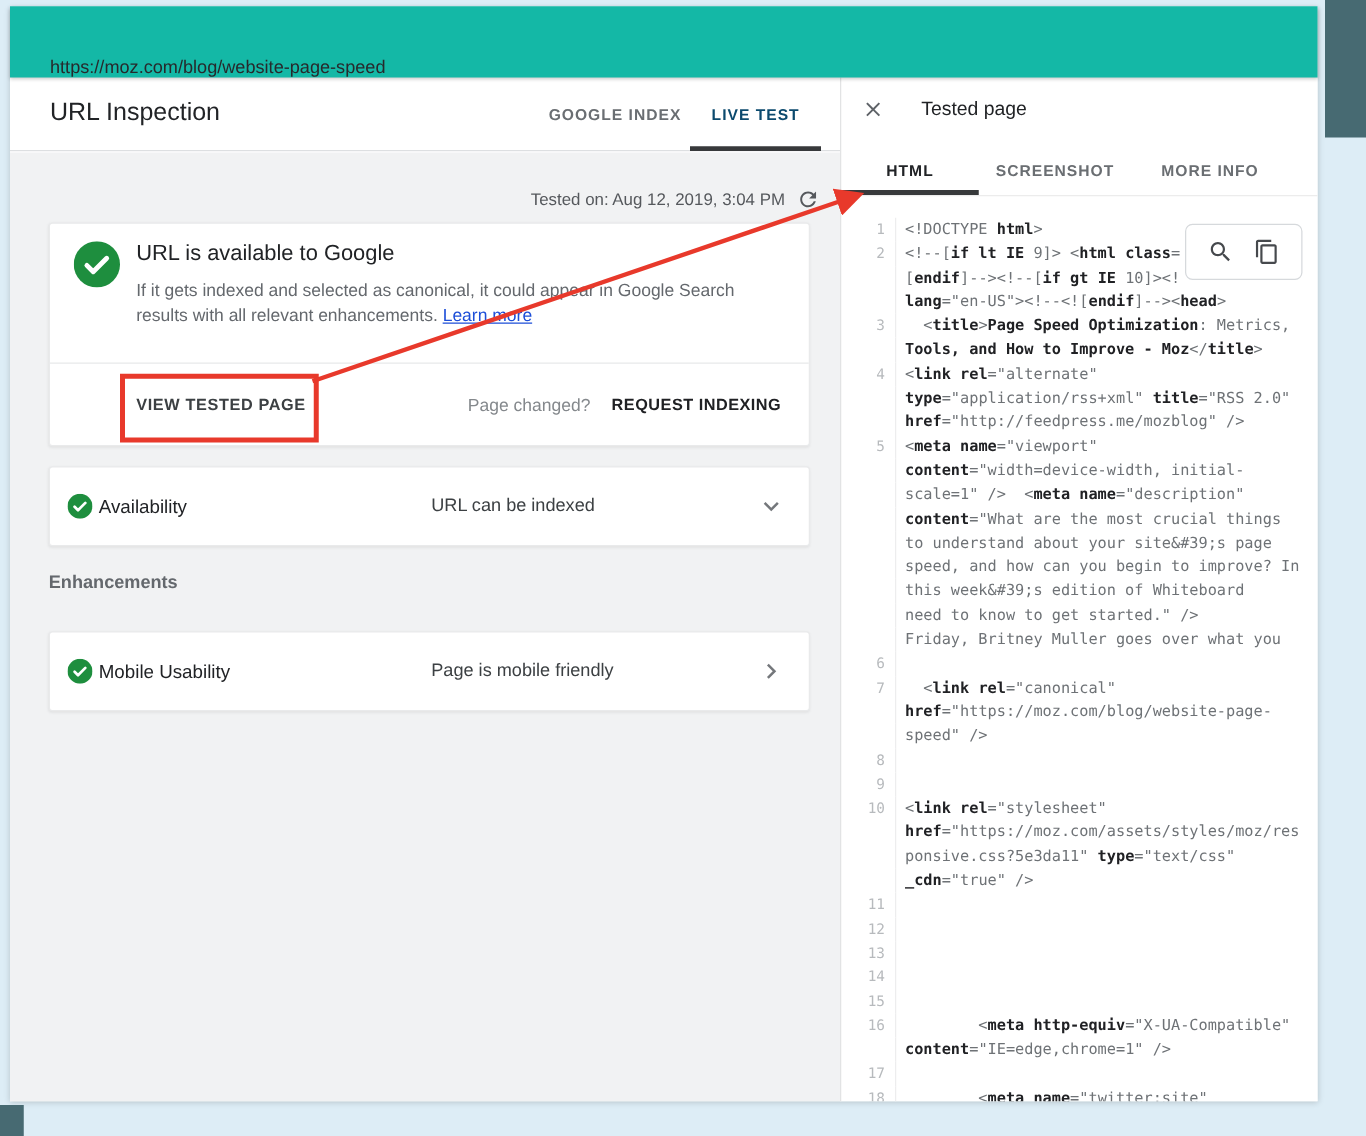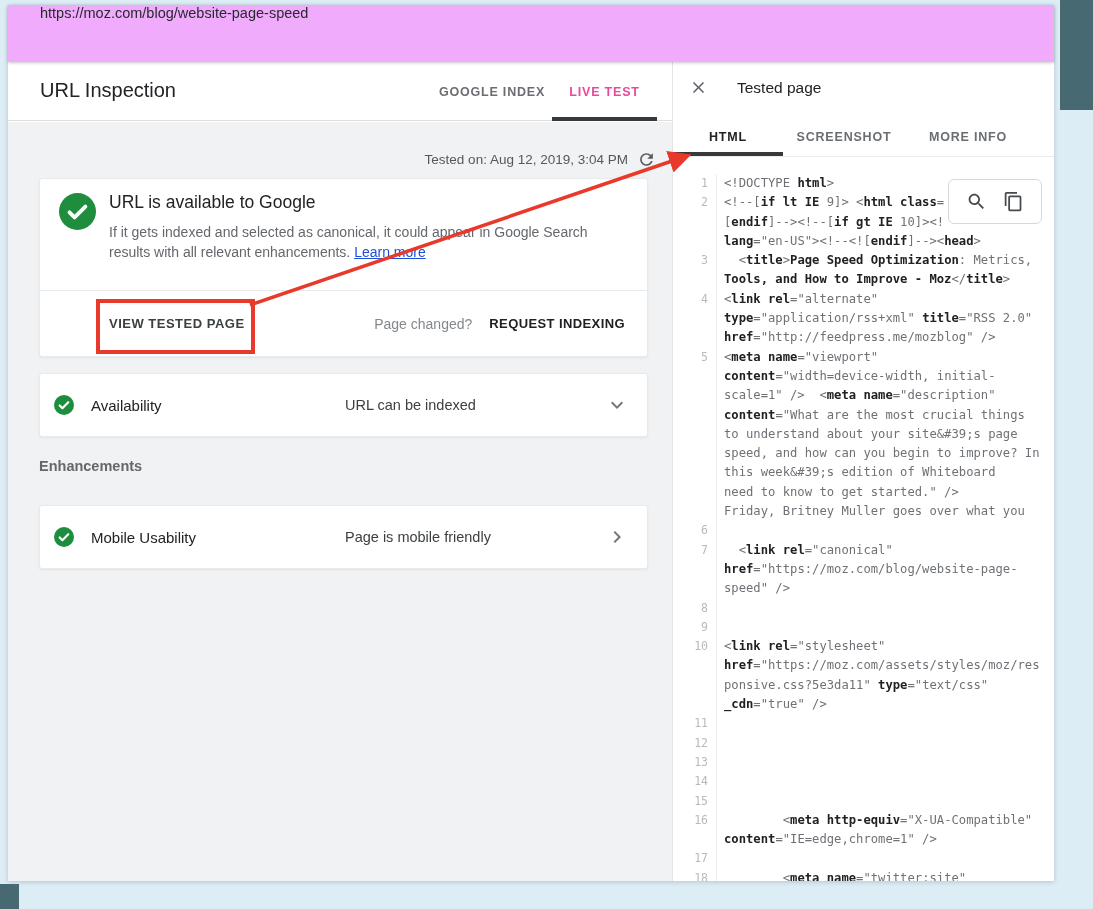--- a/index.html
+++ b/index.html
@@ -10,36 +10,36 @@
     font-family:"Liberation Sans","DejaVu Sans",sans-serif;
   }
   .corner { position:absolute; background:#476a72; }
   .corner-tr { left:1060px; top:0; width:33px; height:110px; }
   .corner-bl { left:0; top:884px; width:19px; height:25px; }
 
   .shell { position:absolute; left:8px; top:5px; width:1046px; height:876px;
            background:#fff; box-shadow:0 1px 5px rgba(0,0,0,.18); }
 
   .urlbar { position:absolute; left:8px; top:5px; width:1046px; height:57px;
-            background:#f0abfc; box-shadow:0 1px 3px rgba(0,0,0,.22); z-index:6;
-            display:flex; align-items:flex-start; padding-left:32px;
+            background:#14b8a6; box-shadow:0 1px 3px rgba(0,0,0,.22); z-index:6;
+            display:flex; align-items:flex-end; padding-left:32px;
             font-size:14.5px; color:#27292c; }
 
   
   .left-header { position:absolute; left:8px; top:62px; width:664px; height:59px;
                  background:#fff; border-bottom:1px solid #dddfe1; z-index:3; }
   .left-header h1 { position:absolute; left:32px; top:17px;
                     font-size:20px; font-weight:400; color:#212326; }
   .tabs-left { position:absolute; left:424px; top:0; height:59px; display:flex; }
   .tabs-left .tab { height:100%; display:flex; align-items:center; justify-content:center;
                     font-size:12.5px; font-weight:700; letter-spacing:.8px;
                     color:#6a6e72; cursor:pointer; }
   .tabs-left .tab:nth-child(1){ width:120px; }
   .tabs-left .tab:nth-child(2){ width:105px; }
-  .tabs-left .tab.active { color:#ec4899; box-shadow:inset 0 -4px 0 #37393b;text-align:center; }
+  .tabs-left .tab.active { color:#0c4a6e; box-shadow:inset 0 -4px 0 #37393b;text-align:center; }
 
   
   .left-body { position:absolute; left:8px; top:122px; width:664px; height:759px;
                background:#f1f2f3; z-index:2;padding-left:36px; }
   .tested-on { position:absolute; top:26px; right:16px; height:22px;
                display:flex; align-items:center; gap:9px;
                font-size:13.5px; color:#55585c; }
   .card { position:absolute; background:#fff; border:1px solid #e9eaeb;
           border-radius:3px; box-shadow:0 1px 2px rgba(60,64,67,.08); }
   .main-card { left:31px; top:56px; width:609px; height:179px; }
@@ -54,21 +54,21 @@
   .view-btn { margin-left:69px; font-size:13px; font-weight:700; letter-spacing:.5px;
               color:#3c4043; cursor:pointer; }
   .page-changed { margin-left:auto; font-size:14px; color:#84888c; }
   .request-btn { margin-left:17px; margin-right:22px; font-size:13px; font-weight:700;
                  letter-spacing:.4px; color:#202124; cursor:pointer; }
 
   .row-card { left:31px; width:609px; height:64px; display:flex; align-items:center; cursor:pointer; }
   .row-availability { top:251px; }
   .row-mobile { top:383px; }
   .small-check { margin-left:14px; width:20px; height:20px; flex:0 0 20px; }
-  .row-label { margin-left:17px; font-size:15px; color:#212326; }
+  .row-label { margin-left:5px; font-size:15px; color:#212326; }
   .row-value { position:absolute; left:305px; font-size:14.5px; color:#3c4043; }
   .row-chevron { position:absolute; right:18px; width:24px; height:24px; }
   .section-label { position:absolute; left:31px; top:336px; font-size:14.5px; color:#64686d;font-weight:bold; }
 
   
   .right-panel { position:absolute; left:672px; top:62px; width:382px; height:819px;
                  background:#fff; border-left:1px solid #e2e3e4; z-index:4; }
   .panel-header { position:absolute; top:0; left:0; right:0; height:55px; }
   .close-btn { position:absolute; left:16px; top:16px; width:19px; height:19px; cursor:pointer; }
   .panel-title { position:absolute; left:64px; top:17px; font-size:15.5px; color:#212326; }

